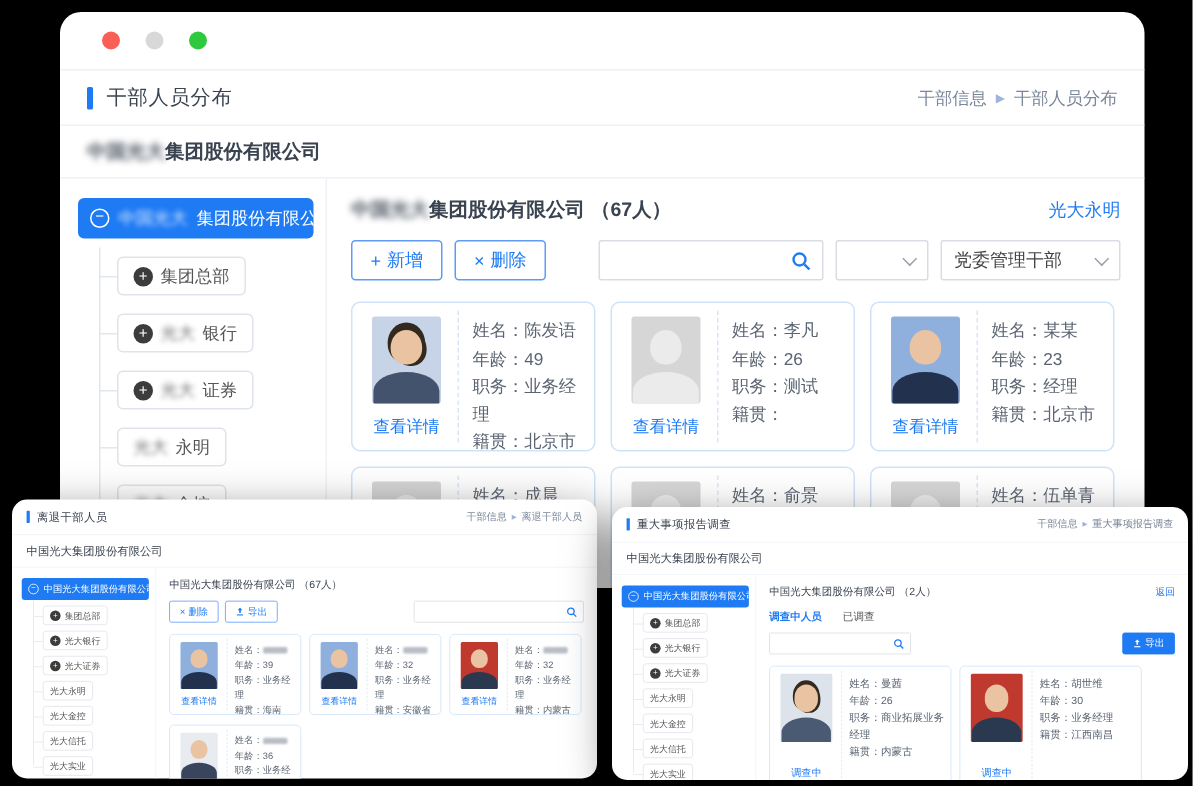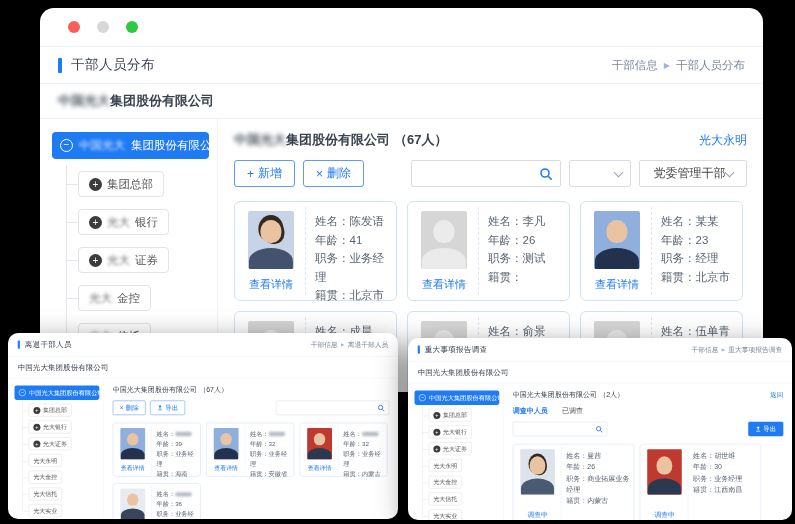--- a/index.html
+++ b/index.html
@@ -67,21 +67,21 @@
   .btn-ic { font-size:12px; line-height:1; }
   .btn-primary { background:#1f7bf4; border-color:#1f7bf4; color:#fff; }
   .spacer { flex:1; }
   .search { display:flex; align-items:center; width:150px; height:27px; border:1px solid #d9dde3; border-radius:2px; background:#fff; }
   .search input { flex:1; min-width:0; border:none; outline:none; height:100%; padding:0 6px; font-size:12px; background:transparent; }
   .mag { width:28px; display:flex; align-items:center; justify-content:center; color:#1f7bf4; cursor:pointer; }
   .select {
     display:flex; align-items:center; justify-content:space-between; height:27px;
     border:1px solid #d9dde3; border-radius:2px; background:#fff; padding:0 8px; font-size:12px; color:#444; cursor:pointer;
   }
-  .sel-1 { width:62px; } .sel-2 { width:108px;justify-content:center; }
+  .sel-1 { width:62px; } .sel-2 { width:120px; }
   .chev { width:7px; height:7px; border-right:1.4px solid #9aa3af; border-bottom:1.4px solid #9aa3af; transform:rotate(45deg); margin-top:-3px; }
   .cards { display:flex; gap:10px; margin-top:14px; }
   .card {
     width:163px; height:100px; border:1px solid #cfe2f7; border-radius:6px;
     padding:9px 8px 8px 9px; display:flex; background:#fff;
   }
   .card-left { width:54px; flex:0 0 auto; display:flex; flex-direction:column; align-items:center; }
   .photo { width:46px; height:58px; border-radius:2px; position:relative; overflow:hidden; background:var(--pbg,#d8d8d8); flex:0 0 auto; }
   .photo::before {
     content:""; position:absolute; left:50%; top:16%; width:46%; height:40%;
@@ -163,20 +163,24 @@
           <span class="pix-sm">光大</span>
           <span>银行</span>
             </span></li>
         <li><span class="node-pill">
           <span class="plus-ic">+</span>
           <span class="pix-sm">光大</span>
           <span>证券</span>
             </span></li>
         <li><span class="node-pill">
           <span class="pix-sm">光大</span>
+          <span>永明</span>
+            </span></li>
+        <li><span class="node-pill">
+          <span class="pix-sm">光大</span>
           <span>金控</span>
             </span></li>
         <li><span class="node-pill">
           <span class="pix-sm">光大</span>
           <span>信托</span>
             </span></li>
       </ul>
     </div>
     <div class="content">
       <div class="content-head">
@@ -215,21 +219,21 @@
       </div>
       <div class="cards">
         <div class="card">
           <div class="card-left">
             <span class="photo" data-variant="female-blue"></span>
             <a class="link detail-link">查看详情</a>
           </div>
           <span class="card-sep"></span>
           <div class="card-fields">
             <div><span>姓名：</span><span>陈发语</span></div>
-            <div><span>年龄：</span><span>41</span></div>
+            <div><span>年龄：</span><span>49</span></div>
             <div><span>职务：</span><span>业务经理</span></div>
             <div><span>籍贯：</span><span>北京市</span></div>
           </div>
         </div>
         <div class="card">
           <div class="card-left">
             <span class="photo" data-variant="placeholder"></span>
             <a class="link detail-link">查看详情</a>
           </div>
           <span class="card-sep"></span>

